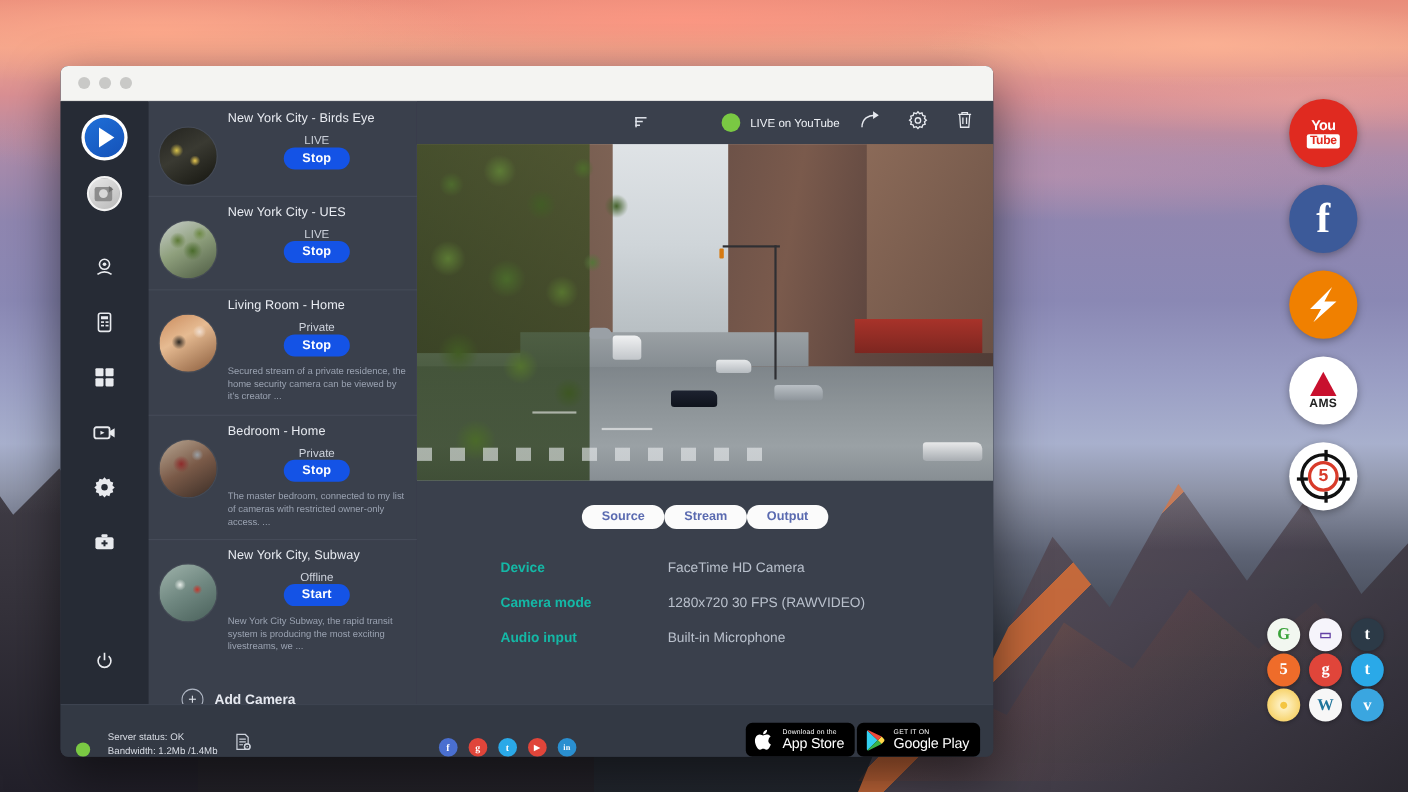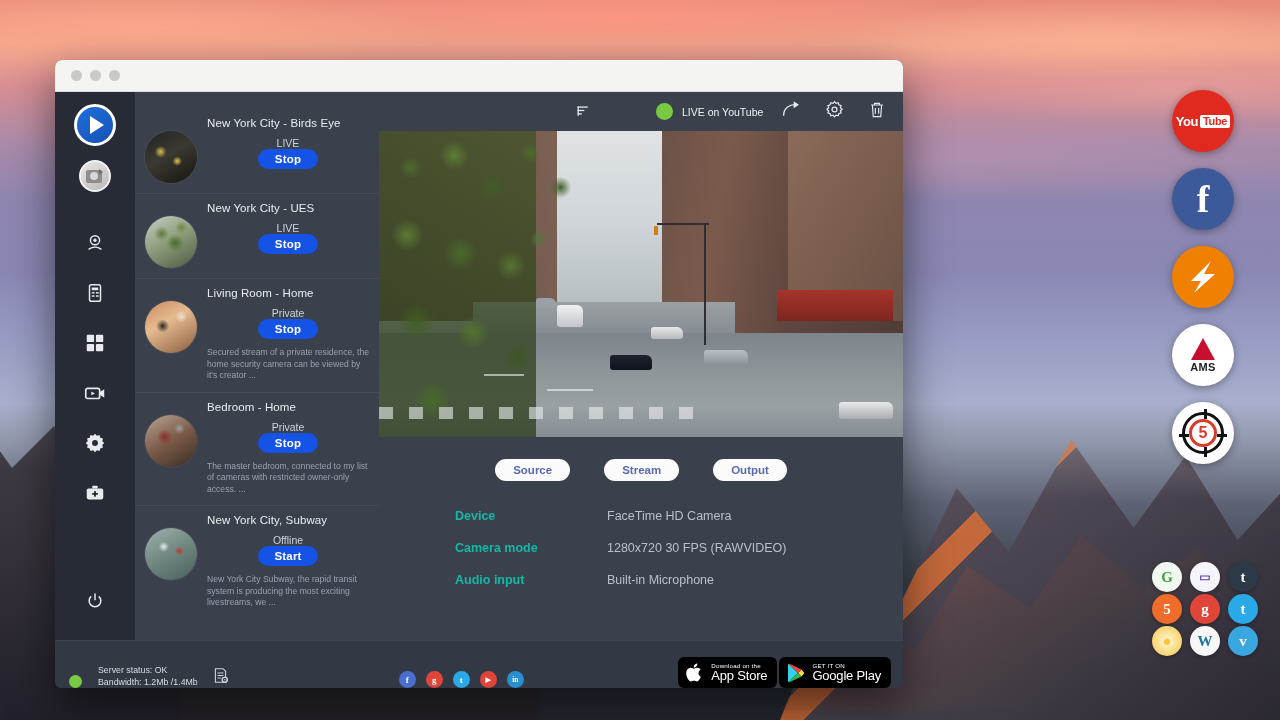--- a/index.html
+++ b/index.html
@@ -79,21 +79,21 @@
   #dock { position: absolute; left: 1172px; top: 90px; width: 64px; }
   .dock-icon {
     width: 62px; height: 62px; border-radius: 50%;
     margin-bottom: 16px; display:flex; align-items:center; justify-content:center;
     box-shadow: 0 2px 8px rgba(0,0,0,.35);
     position: relative; overflow: hidden;
   }
   .dk-youtube { background: #e02a20; }
   .yt-box { background:#fff; color:#e02a20; font-weight:bold; font-size:11px;
             line-height:11px; padding:1px 3px; border-radius:2px; letter-spacing:-.3px;}
-  .yt-wrap { display:flex; align-items:center; gap:2px;justify-content:center; }
+  .yt-wrap { display:flex; flex-direction:column; align-items:center; gap:2px;justify-content:center; }
   .yt-top { color:#fff; font-weight:bold; font-size:13px; line-height:13px; letter-spacing:-.5px;}
   .dk-facebook { background: #3c5a99; color:#fff; font-family:"Liberation Serif",serif; font-weight:bold; font-size:38px; line-height:1;}
   .dk-wowza { background: #f08000; }
   .dk-ams { background: #fff; flex-direction:column; }
   .ams-a { width:0;height:0;border-left:12px solid transparent;border-right:12px solid transparent;border-bottom:22px solid #c8102e; position:relative;}
   .ams-t { color:#222; font-size:11px; font-weight:bold; margin-top:1px; letter-spacing:.3px;}
   .dk-five { background:#fff; }
   .five-ring { width:42px;height:42px;border-radius:50%;border:3px solid #111;
     display:flex;align-items:center;justify-content:center; position:relative;}
   .five-inner { width:28px;height:28px;border-radius:50%;border:3px solid #d83b2a;
@@ -150,21 +150,21 @@
     color:#e8eaee; margin-bottom: 0; cursor:pointer;
   }
   .rail-spacer { flex: 1; }
   .rail-power { margin-bottom: 14px; }
 
   
   #cam-list {
     width: 244px; flex:none; background: #3a404c;
     display:flex; flex-direction:column; overflow:hidden;
   }
-  #cam-list-inner { flex:1; overflow:hidden; padding-top: 17px;}
+  #cam-list-inner { flex:1; overflow:hidden; padding-top: 2px;}
   .cam-row {
     padding: 8px 10px 10px 10px; display:flex; gap: 10px;
     border-bottom: 1px solid #454b58; position:relative;
   }
   .cam-thumb {
     width: 52px; height: 52px; border-radius: 50%; flex:none;
     margin-top: 14px; overflow:hidden; position:relative;
     box-shadow: 0 0 0 1px rgba(255,255,255,.06);
   }
   .cam-info { flex:1; min-width:0; }
@@ -241,21 +241,21 @@
       radial-gradient(circle 14px at 40% 70%, #56753a, transparent 60%);
   }
   .v-car { border-radius: 3px 6px 3px 3px; position:absolute; }
   #v-pole { left:62%; top:30%; width:2px; height:40%; background:#2f2f33; }
   #v-pole-arm { left:53%; top:30%; width:10%; height:2px; background:#2f2f33; }
   #v-signal { left:52.5%; top:31%; width:4px; height:9px; background:#d67a12; border-radius:1px;}
   .v-lane { position:absolute; height:2px; background: rgba(255,255,255,.55); }
   #v-crosswalk { left:0; bottom:6%; width:62%; height:12px;
     background: repeating-linear-gradient(90deg, rgba(235,238,240,.6) 0 14px, transparent 14px 30px); }
 
-  #tabs-row { display:flex; justify-content:center; gap: 34px; padding: 22px 0 0 0; }
+  #tabs-row { display:flex; justify-content:center; padding: 22px 0 0 0; }
   .tab-pill {
     background:#fbfbfb; color:#5a6ab0; font-size:11.5px; font-weight:bold;
     border:none; border-radius: 12px; padding: 5px 18px; cursor:pointer;
   }
   #detail-list { padding: 28px 0 0 76px; }
   .detail-row { display:flex; margin-bottom: 18px; }
   .detail-label { width: 152px; color:#14b8a6; font-size: 12.5px; font-weight: bold; }
   .detail-value { color:#b9c0cc; font-size: 12.5px; }
 
   

